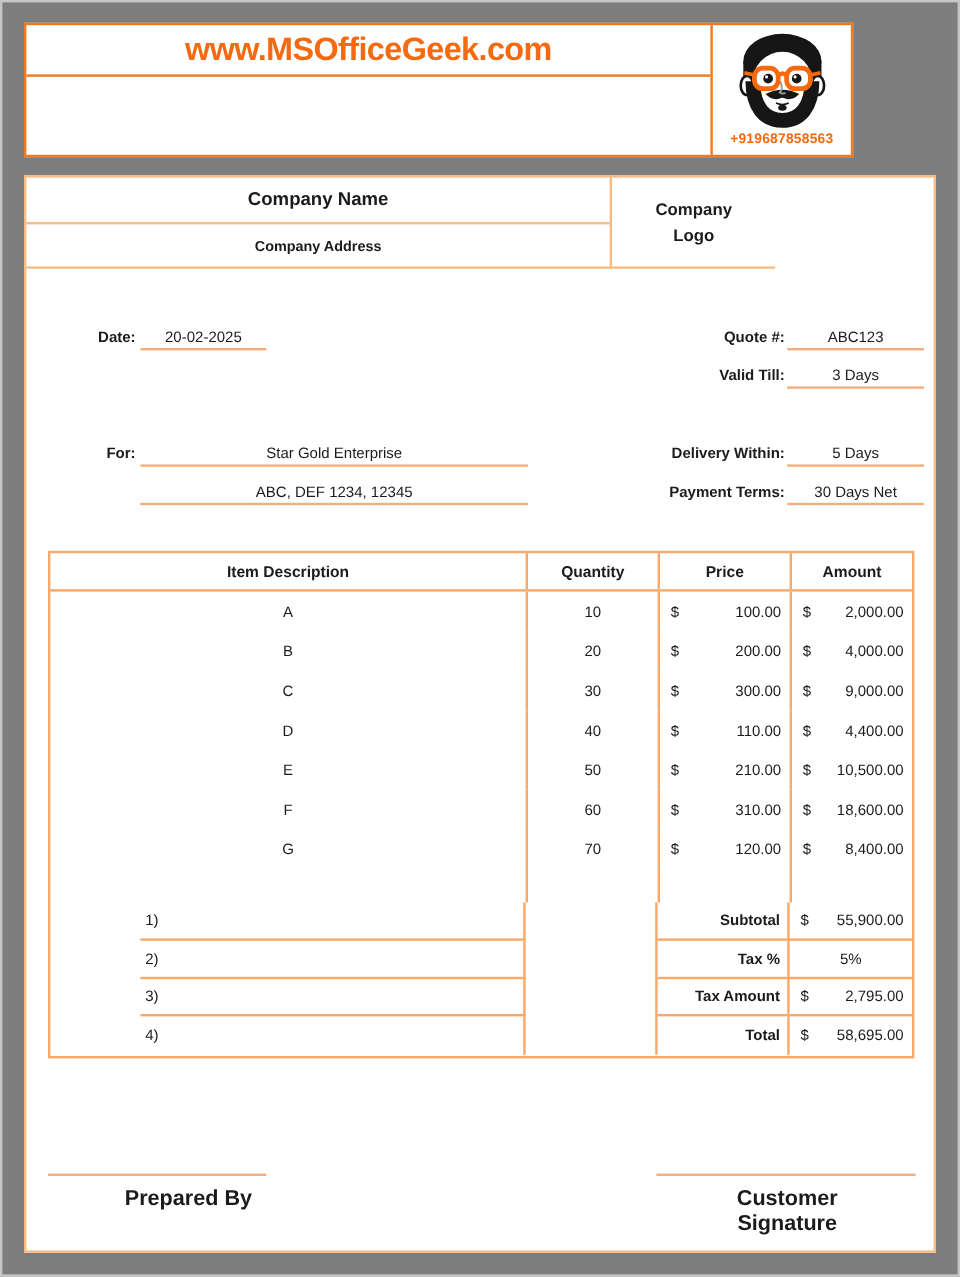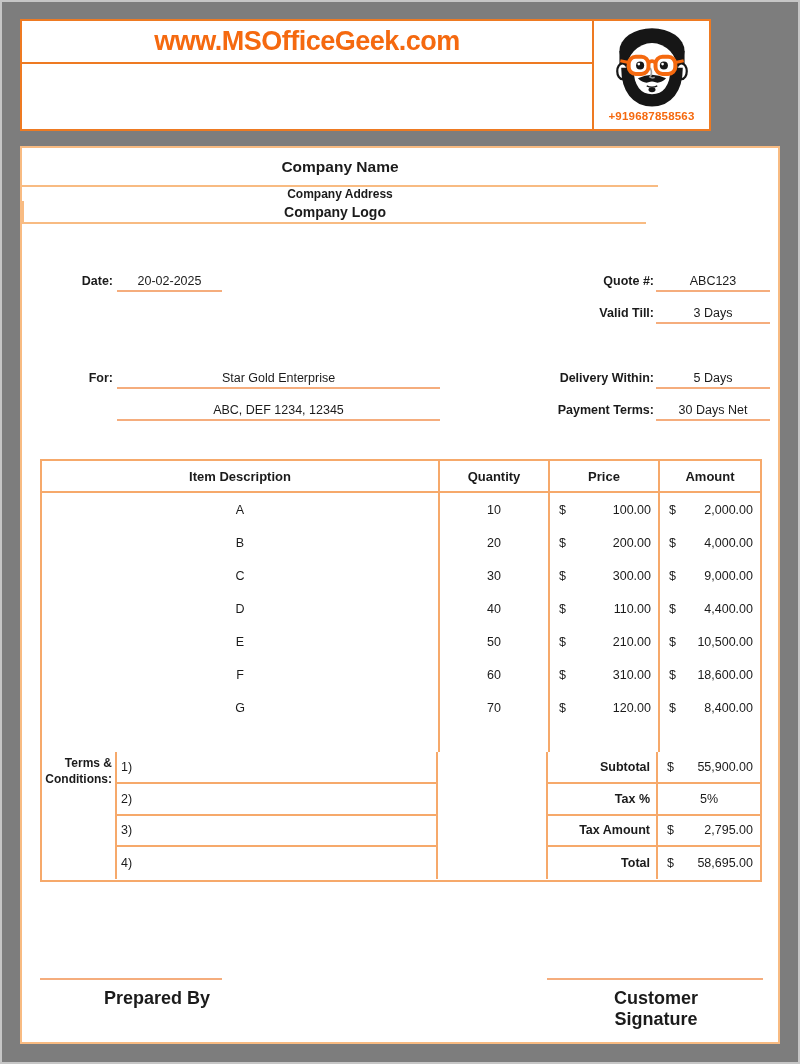--- a/index.html
+++ b/index.html
@@ -42,21 +42,21 @@
   .phone{color:var(--orange);font-weight:bold;font-size:11.5px;letter-spacing:0.2px;}
 
   
   .doc{
     position:absolute;left:20px;top:146px;width:760px;height:898px;
     background:#fff;border:2px solid var(--doc-border);
   }
   .doc-inner{position:relative;width:756px;height:894px;}
 
   
-  .company{position:absolute;left:0;top:0;width:624px;height:76px;display:flex;border-bottom:2px solid var(--doc-border);flex-direction:column;}
+  .company{position:absolute;left:0;top:0;width:624px;height:76px;display:flex;border-bottom:2px solid var(--doc-border);}
   .company-left{width:636px;display:flex;flex-direction:column;}
   .company-name{height:39px;border-bottom:2px solid var(--doc-border);display:flex;align-items:center;justify-content:center;font-weight:bold;font-size:15.5px;}
   .company-address{flex:1;display:flex;align-items:center;justify-content:center;font-weight:bold;font-size:12px;}
   .company-logo{flex:1;border-left:2px solid var(--doc-border);display:flex;align-items:center;justify-content:center;text-align:center;font-weight:bold;font-size:14px;line-height:1.6;padding:0 36px;}
 
   
   .fld{position:absolute;font-size:12.5px;height:20px;line-height:18px;}
   .lbl{font-weight:bold;text-align:right;}
   .val{text-align:center;border-bottom:2px solid var(--underline);}
 
@@ -262,21 +262,20 @@
         </div>
 
       <div class="trow filler">
         <div class="td"></div>
           <div class="td bl"></div>
           <div class="td bl"></div>
           <div class="td bl"></div>
       </div>
 
       <div class="tc">
-        <div class="cell tc-label br">Terms &amp; Conditions:</div>
 
         <div class="cell tc-line br bb" style="grid-area:1/2;">1)</div>
         <div class="cell tc-line br bb" style="grid-area:2/2;">2)</div>
         <div class="cell tc-line br bb" style="grid-area:3/2;">3)</div>
         <div class="cell tc-line br" style="grid-area:4/2;">4)</div>
 
         <div class="cell tc-empty br"></div>
 
         <div class="cell tlabel br bb" style="grid-area:1/4;">Subtotal</div>
         <div class="cell tval bb" style="grid-area:1/5;">

